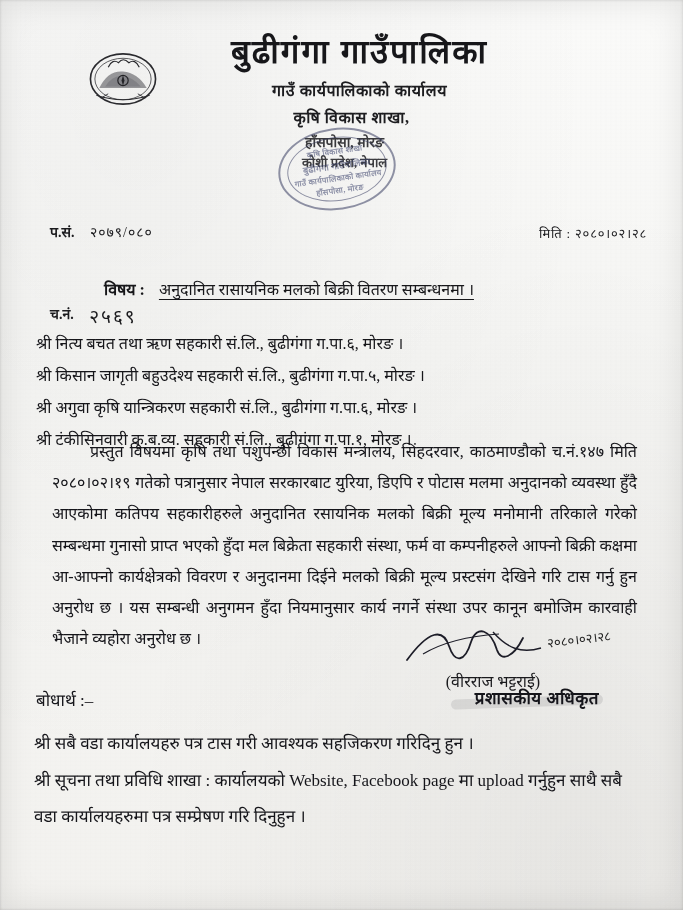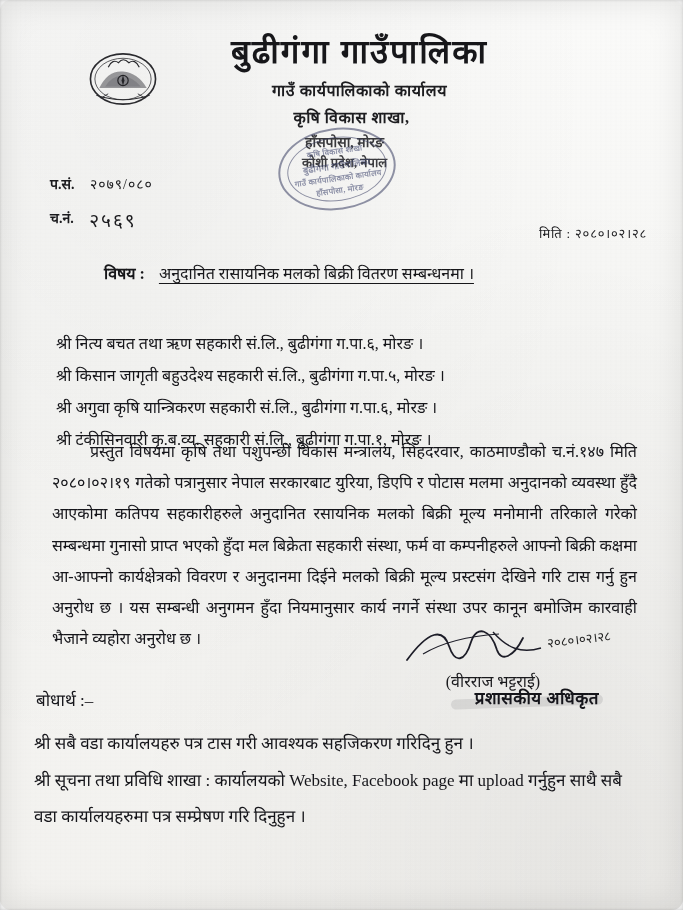--- a/index.html
+++ b/index.html
@@ -16,21 +16,20 @@
     overflow: hidden;
   }
   
   .page {
     position: absolute;
     inset: 0;
     background:
       radial-gradient(ellipse at 20% 10%, rgba(0,0,0,0.035), rgba(0,0,0,0) 60%),
       radial-gradient(ellipse at 85% 95%, rgba(0,0,0,0.05), rgba(0,0,0,0) 55%),
       linear-gradient(175deg, #fbfbfa 0%, #f6f6f4 40%, #f2f1ee 100%);
-    border-radius: 11px;
   }
   .noise {
     position: absolute;
     inset: 0;
     opacity: .5;
     pointer-events: none;
     background-image:
       repeating-linear-gradient(0deg, rgba(0,0,0,0.012) 0px, rgba(0,0,0,0) 2px, rgba(0,0,0,0) 4px),
       repeating-linear-gradient(90deg, rgba(0,0,0,0.012) 0px, rgba(0,0,0,0) 3px, rgba(0,0,0,0) 5px);
   }
@@ -127,21 +126,21 @@
 
   
   .refs {
     position: absolute;
     left: 50px;
     top: 172px;
     font-size: 14px;
     line-height: 1.9;
     color: #1b1b1e;
   }
-  .refs .row { white-space: nowrap; }
+  .refs .row { white-space: nowrap; margin-top: 48px; }
   .refs .label { font-weight: bold; }
   .refs .val { margin-left: 12px; letter-spacing: 1px; }
   .refs .row.big .val {
     font-size: 19px;
     letter-spacing: 2px;
     position: relative;
     top: 4px;
   }
   .date-line {
     position: absolute;
@@ -149,41 +148,41 @@
     top: 224px;
     font-size: 13px;
     letter-spacing: .8px;
     color: #1b1b1e;
   }
 
   
   .subject {
     position: absolute;
     left: 104px;
-    top: 262px;
+    top: 278px;
     font-size: 16px;
     color: #17171a;
   }
   .subject .s-label { font-weight: bold; }
   .subject .s-text {
     margin-left: 10px;
     text-decoration: underline;
     text-underline-offset: 4px;
   }
 
   
   .addressees {
     position: absolute;
     left: 36px;
     top: 328px;
     font-size: 16px;
     line-height: 2.0;
     color: #16161a;
   }
-  .addressees .a-row { white-space: nowrap; margin-left: 20px; }
+  .addressees .a-row { white-space: nowrap; }
 
   
   .body-text {
     position: absolute;
     left: 40px;
     right: 34px;
     top: 424px;
     font-size: 16px;
     line-height: 1.95;
     text-align: justify;

